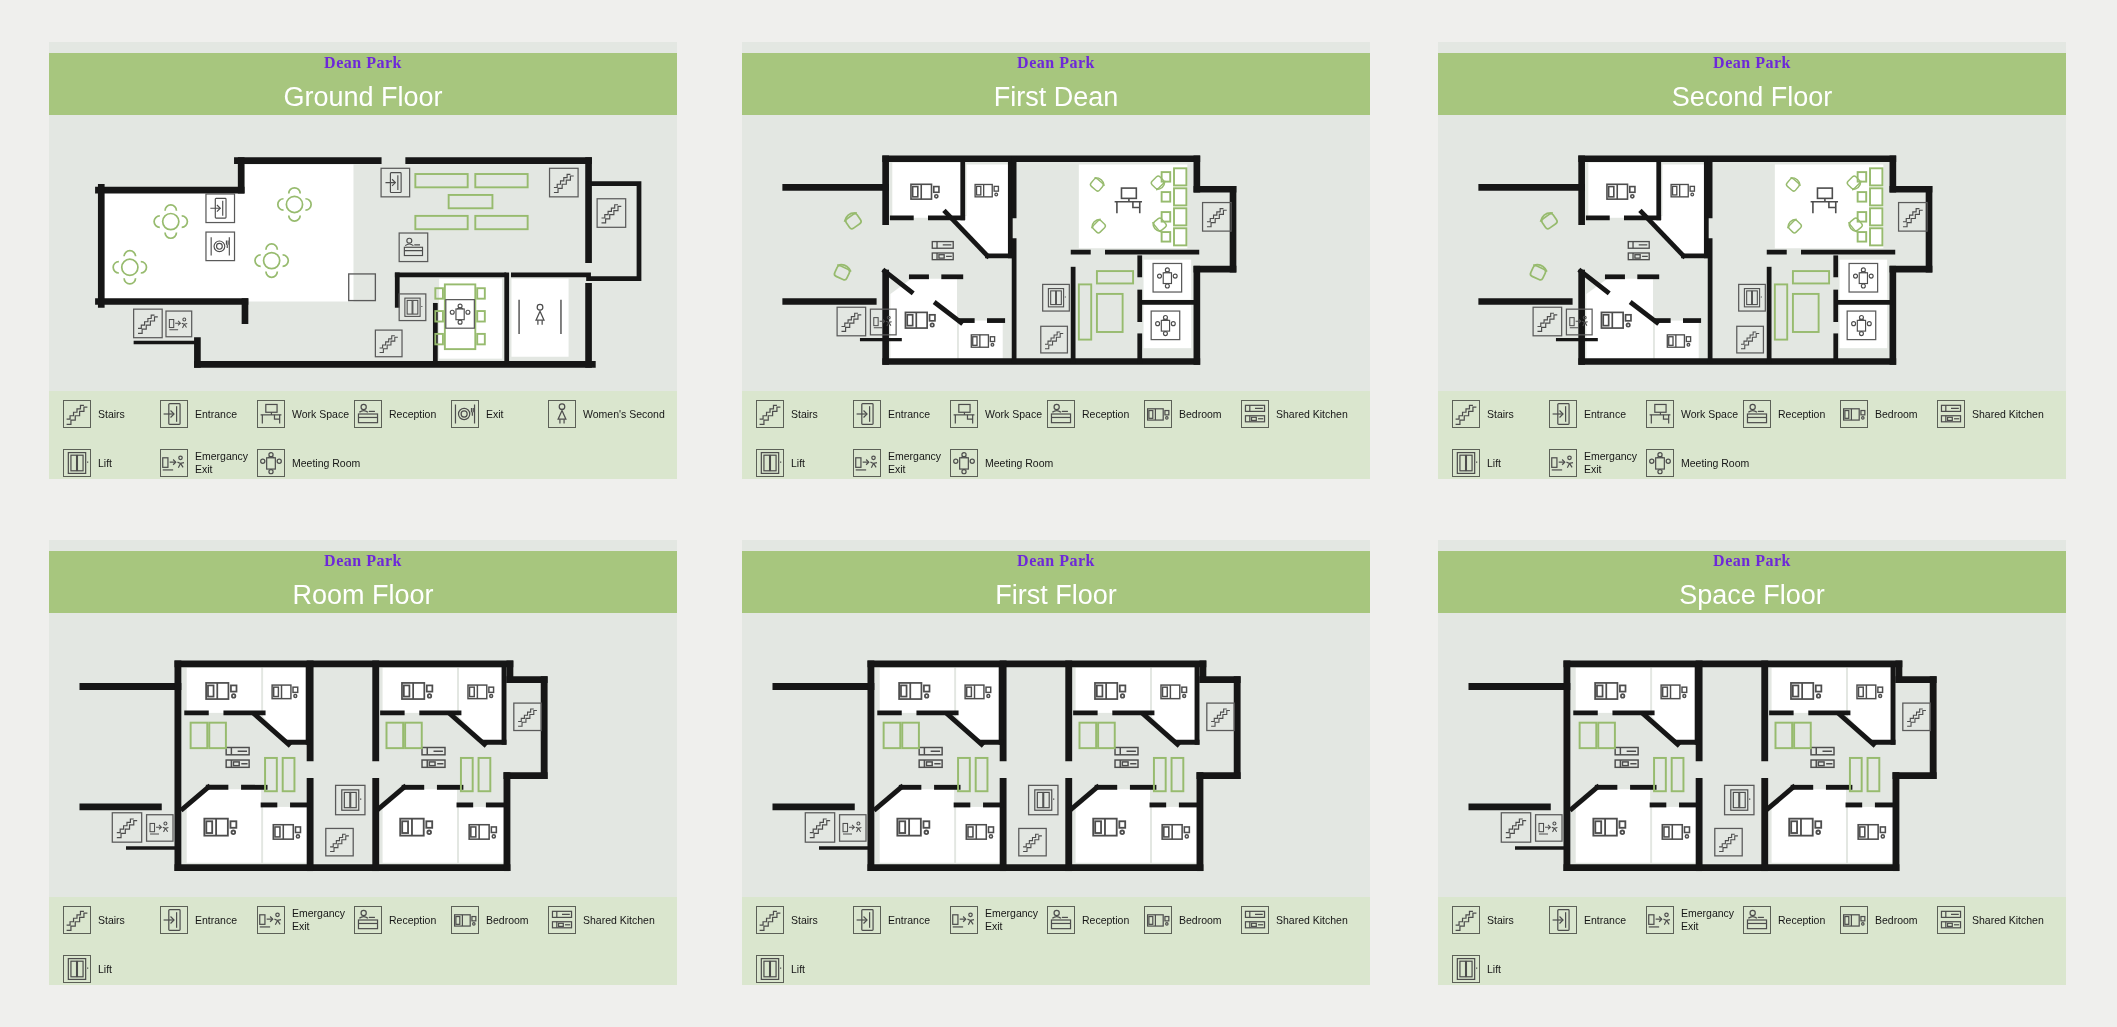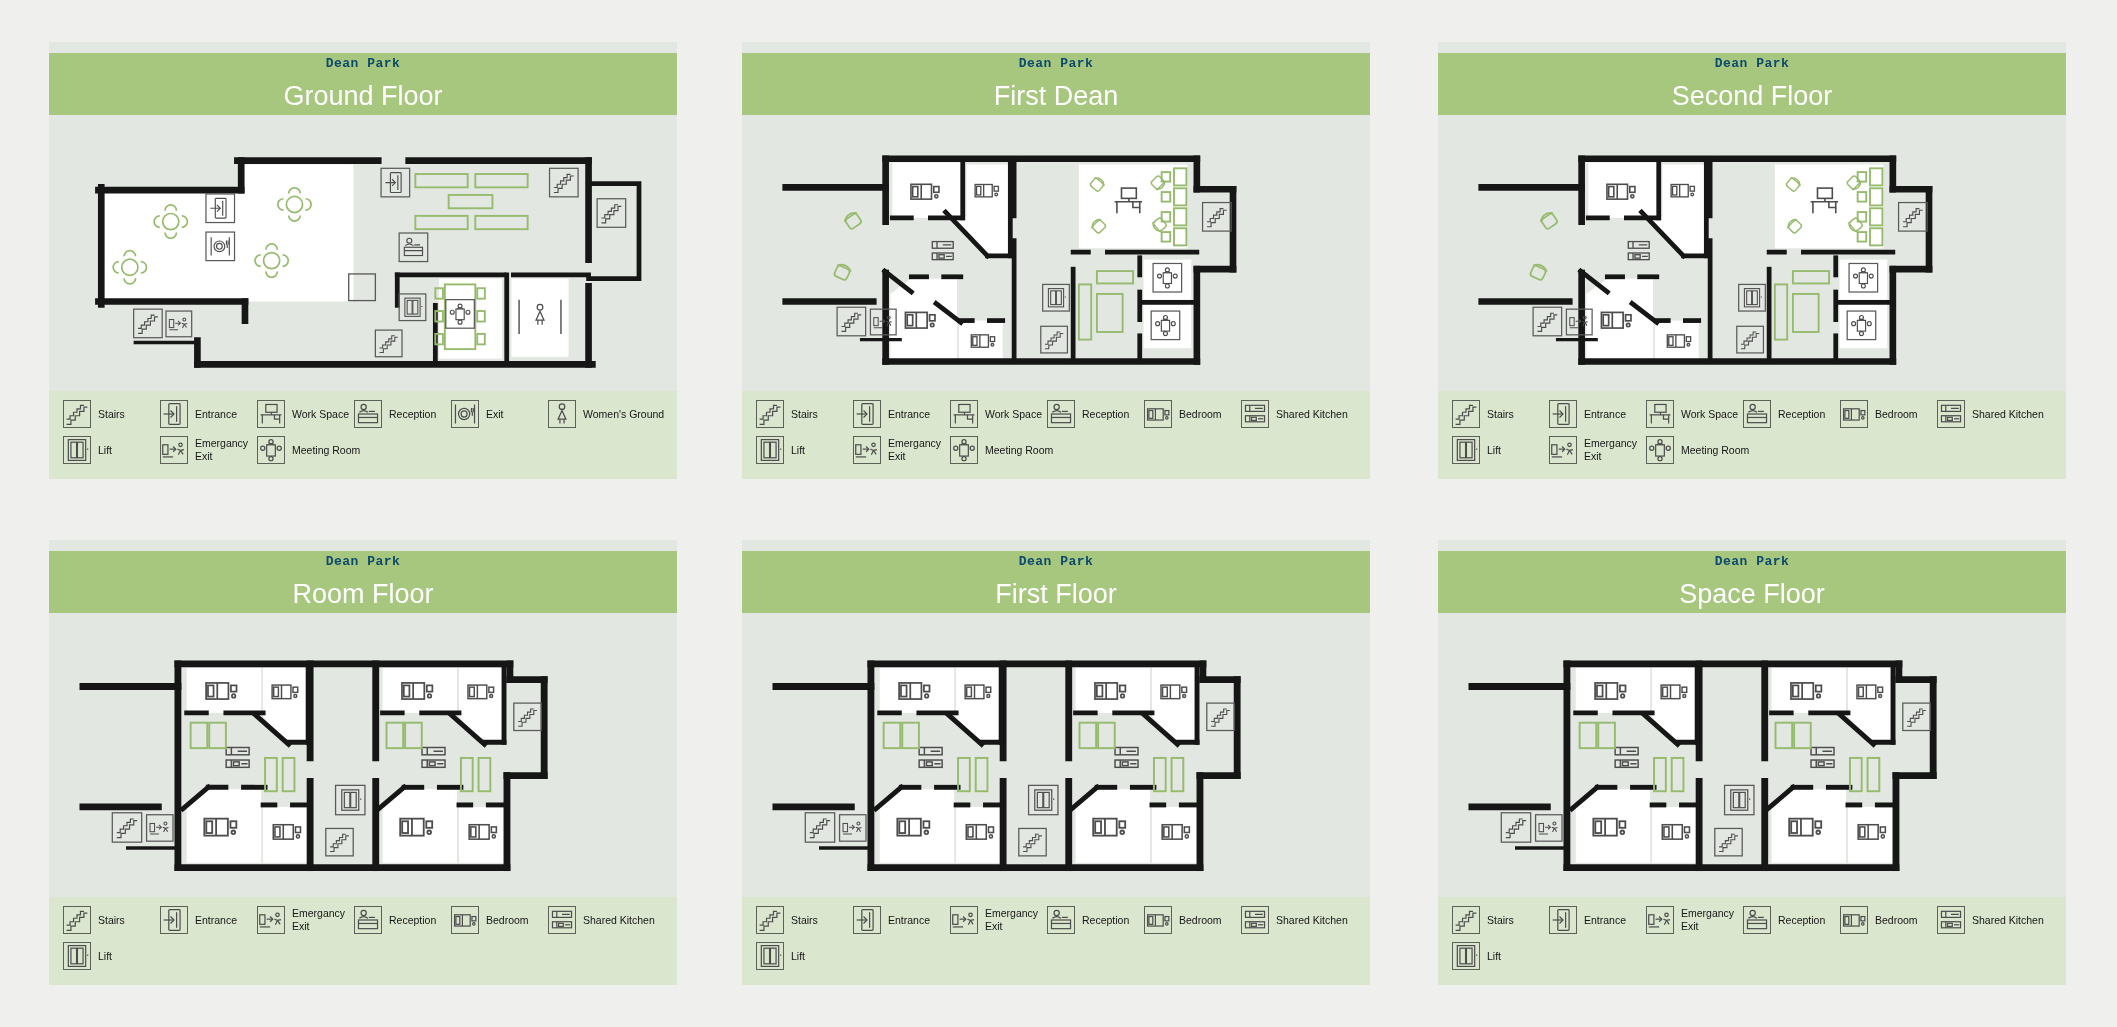--- a/index.html
+++ b/index.html
@@ -10,25 +10,25 @@
     overflow:hidden;
   }
   .panel{position:absolute;width:628px;background:#e3e7e2;display:flex;flex-direction:column}
   .pos0{left:49px;top:42px;height:437px}
   .pos1{left:742px;top:42px;height:437px}
   .pos2{left:1438px;top:42px;height:437px}
   .pos3{left:49px;top:540px;height:445px}
   .pos4{left:742px;top:540px;height:445px}
   .pos5{left:1438px;top:540px;height:445px}
   .hd{margin-top:11px;height:62px;background:#a7c67e;display:flex;flex-direction:column;align-items:center;justify-content:center;flex:none}
-  .brand{font-family:Liberation Mono, monospace;font-weight:700;font-size:13px;color:#0c4a6e;letter-spacing:.5px;line-height:1}
+  .brand{font-family:Liberation Serif, serif;font-weight:700;font-size:16px;color:#6d28d9;letter-spacing:.5px;line-height:1}
   .floor{font-size:27px;color:#ffffff;font-weight:500;line-height:1.1;margin-top:12px}
   .plan{flex:1;position:relative}
   .plan svg{position:absolute;left:0;top:0;width:100%;height:100%}
-  .legend{height:88px;flex:none;background:#dae6ce;padding:9px 14px 4px;box-sizing:border-box;display:flex;flex-direction:column;gap:8px}
+  .legend{height:88px;flex:none;background:#dae6ce;padding:9px 14px 4px;box-sizing:border-box;display:flex;flex-direction:column;gap:21px}
   .lg-row{display:flex;align-items:flex-start}
   .lg-item{display:flex;align-items:center;gap:7px;width:97px;flex:none}
   .lg-icon{width:26px;height:26px;border:1px solid #5c6057;flex:none;background:transparent}
   .lg-label{font-size:10.5px;color:#161616;white-space:pre-line;line-height:1.2;flex:none}
   .defs-holder{position:absolute;width:0;height:0;overflow:hidden}
 </style>
 </head>
 <body>
 
 <div class="defs-holder">
@@ -447,21 +447,21 @@
         <div class="lg-item">
           <svg class="lg-icon" viewBox="0 0 30 30">
             <use href="#i-cafe"></use>
           </svg>
           <span class="lg-label">Exit</span>
         </div>
         <div class="lg-item">
           <svg class="lg-icon" viewBox="0 0 30 30">
             <use href="#i-toilet"></use>
           </svg>
-          <span class="lg-label">Women's Ground</span>
+          <span class="lg-label">Women's Second</span>
         </div>
       </div>
       <div class="lg-row">
         <div class="lg-item">
           <svg class="lg-icon" viewBox="0 0 30 30">
             <use href="#i-lift"></use>
           </svg>
           <span class="lg-label">Lift</span>
         </div>
         <div class="lg-item">

